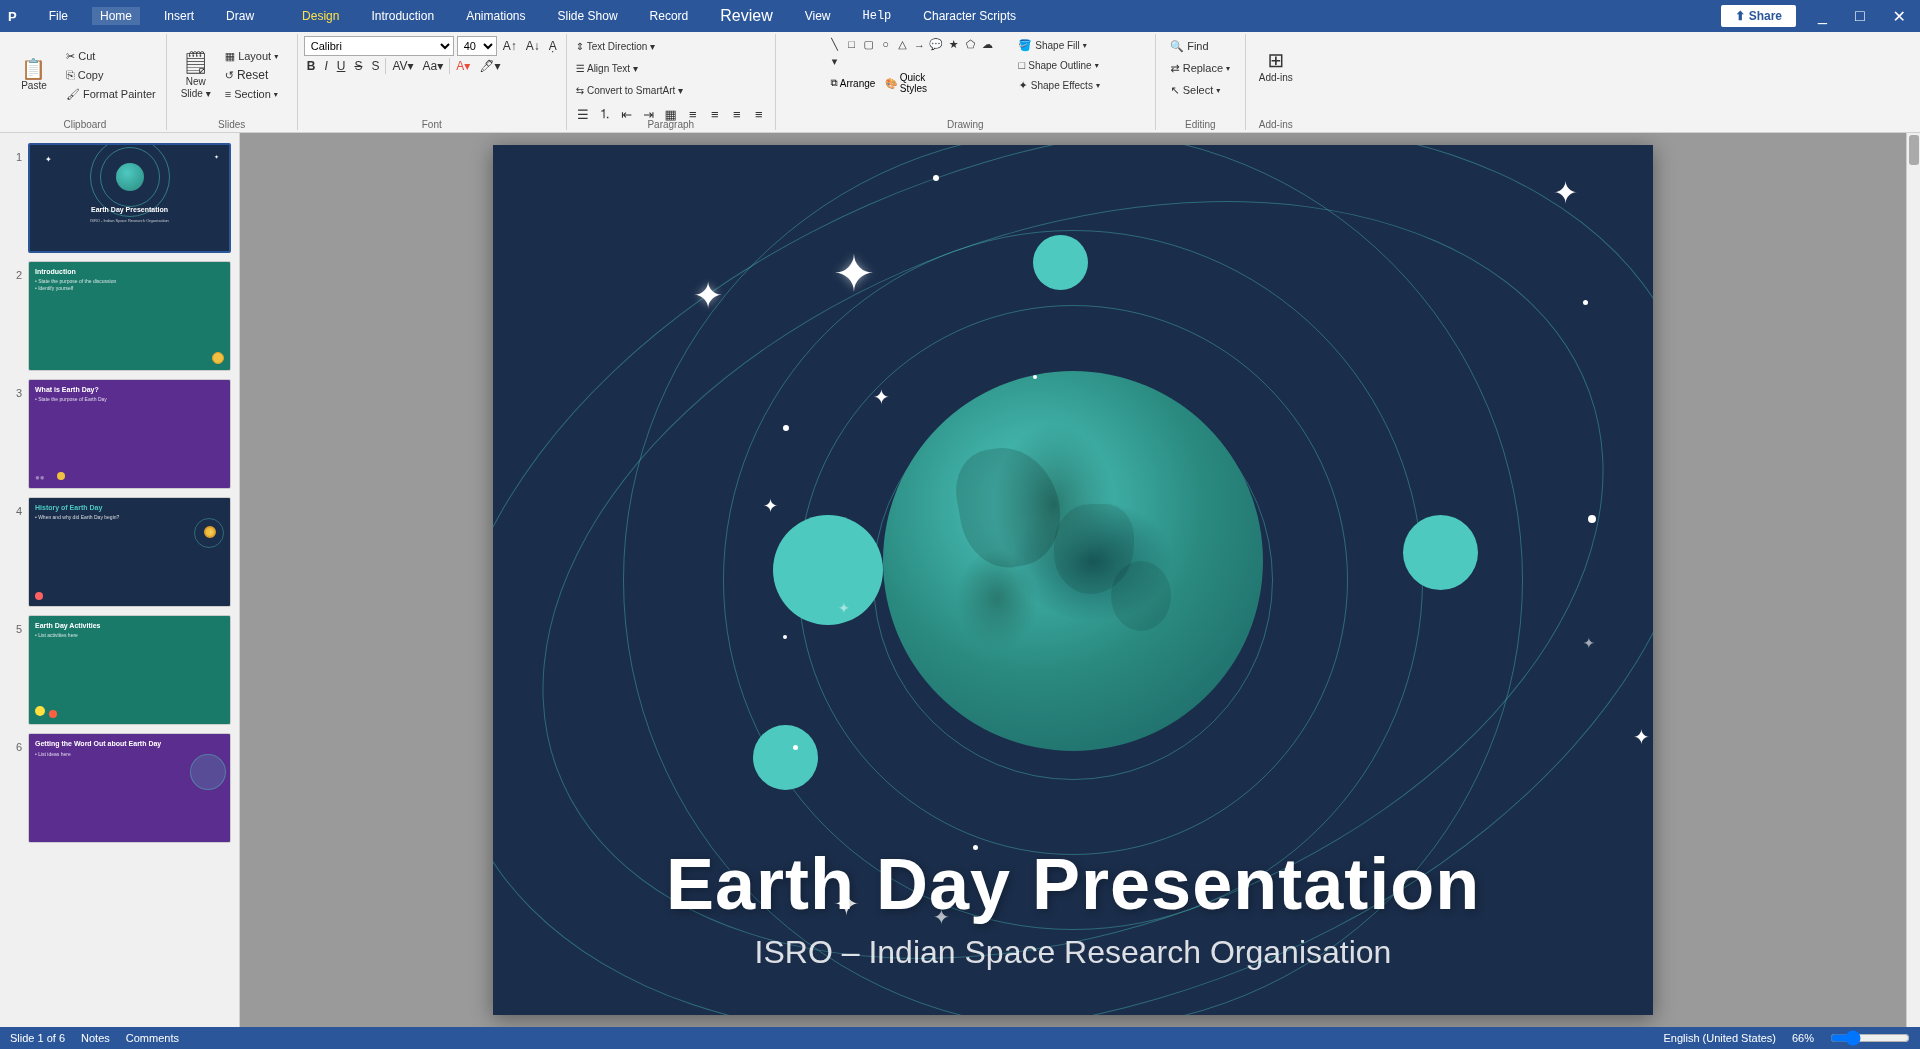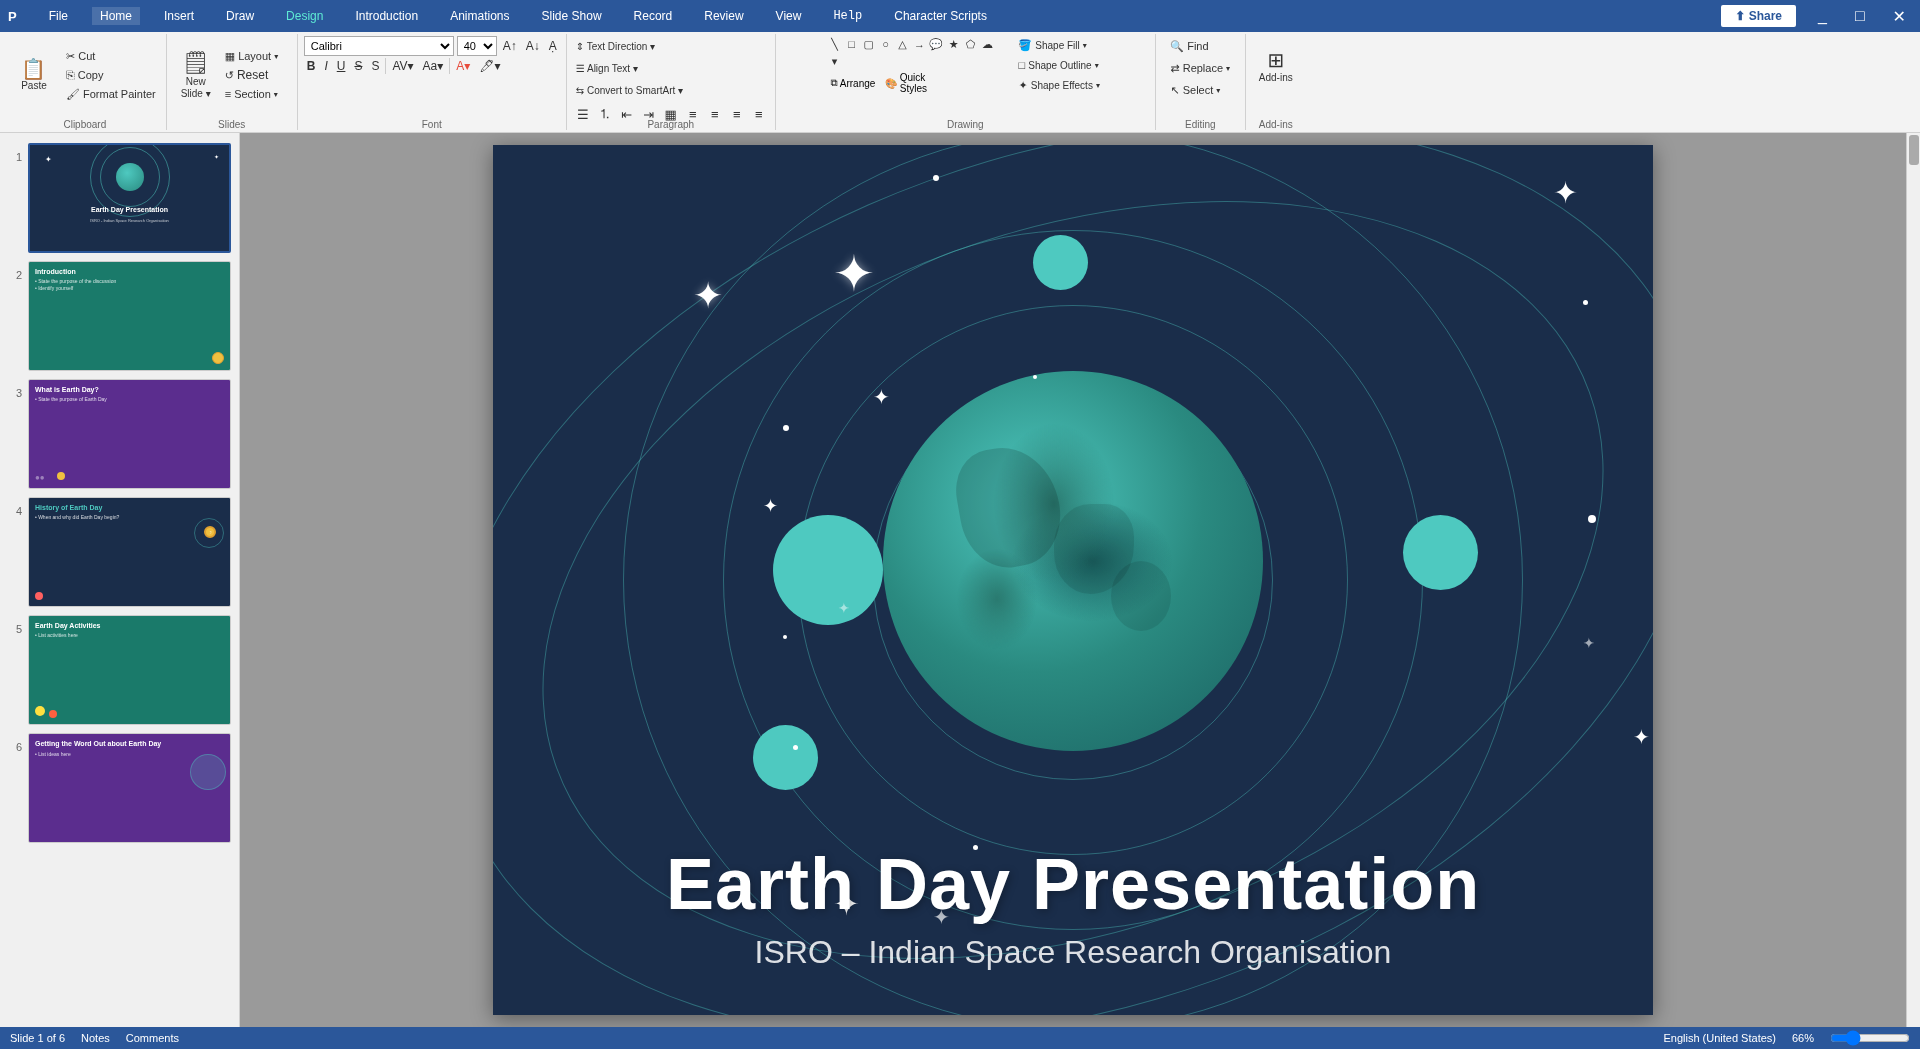--- a/index.html
+++ b/index.html
@@ -428,26 +428,26 @@
   </style>
 </head>
 <body>
 
 <div style="height:32px; background:#2b579a; display:flex; align-items:center; padding:0 8px; gap:16px;">
   <span style="color:white; font-size:13px; font-weight:600; margin-right:8px;">P</span>
   <span style="color:white;font-size:12px;padding:2px 8px;cursor:pointer;">File</span>
   <span style="color:white;font-size:12px;padding:2px 8px;background:rgba(255,255,255,0.15);cursor:pointer;">Home</span>
   <span style="color:white;font-size:12px;padding:2px 8px;cursor:pointer;">Insert</span>
   <span style="color:white;font-size:12px;padding:2px 8px;cursor:pointer;">Draw</span>
-  <span style="color:#5eead4;font-size:12px;padding:2px 8px;cursor:pointer;">Design</span>
+  <span style="color:#fde047;font-size:12px;padding:2px 8px;cursor:pointer;margin-left:16px;">Design</span>
   <span style="color:white;font-size:12px;padding:2px 8px;cursor:pointer;">Introduction</span>
   <span style="color:white;font-size:12px;padding:2px 8px;cursor:pointer;">Animations</span>
   <span style="color:white;font-size:12px;padding:2px 8px;cursor:pointer;">Slide Show</span>
   <span style="color:white;font-size:12px;padding:2px 8px;cursor:pointer;">Record</span>
-  <span style="color:white;font-size:12px;padding:2px 8px;cursor:pointer;">Review</span>
+  <span style="color:white;font-size:16px;padding:2px 8px;cursor:pointer;">Review</span>
   <span style="color:white;font-size:12px;padding:2px 8px;cursor:pointer;">View</span>
   <span style="color:white;font-size:12px;padding:2px 8px;cursor:pointer;font-family:Liberation Mono, monospace;">Help</span>
   <span style="color:white;font-size:12px;padding:2px 8px;cursor:pointer;">Character Scripts</span>
   <div style="flex:1;"></div>
   <button style="background:white;color:#2b579a;border:none;padding:4px 14px;font-size:12px;border-radius:2px;cursor:pointer;font-weight:600;">⬆ Share</button>
   <span style="color:white;font-size:16px;cursor:pointer;padding:0 6px;">_</span>
   <span style="color:white;font-size:16px;cursor:pointer;padding:0 6px;">□</span>
   <span style="color:white;font-size:16px;cursor:pointer;padding:0 6px;">✕</span>
 </div>
 

